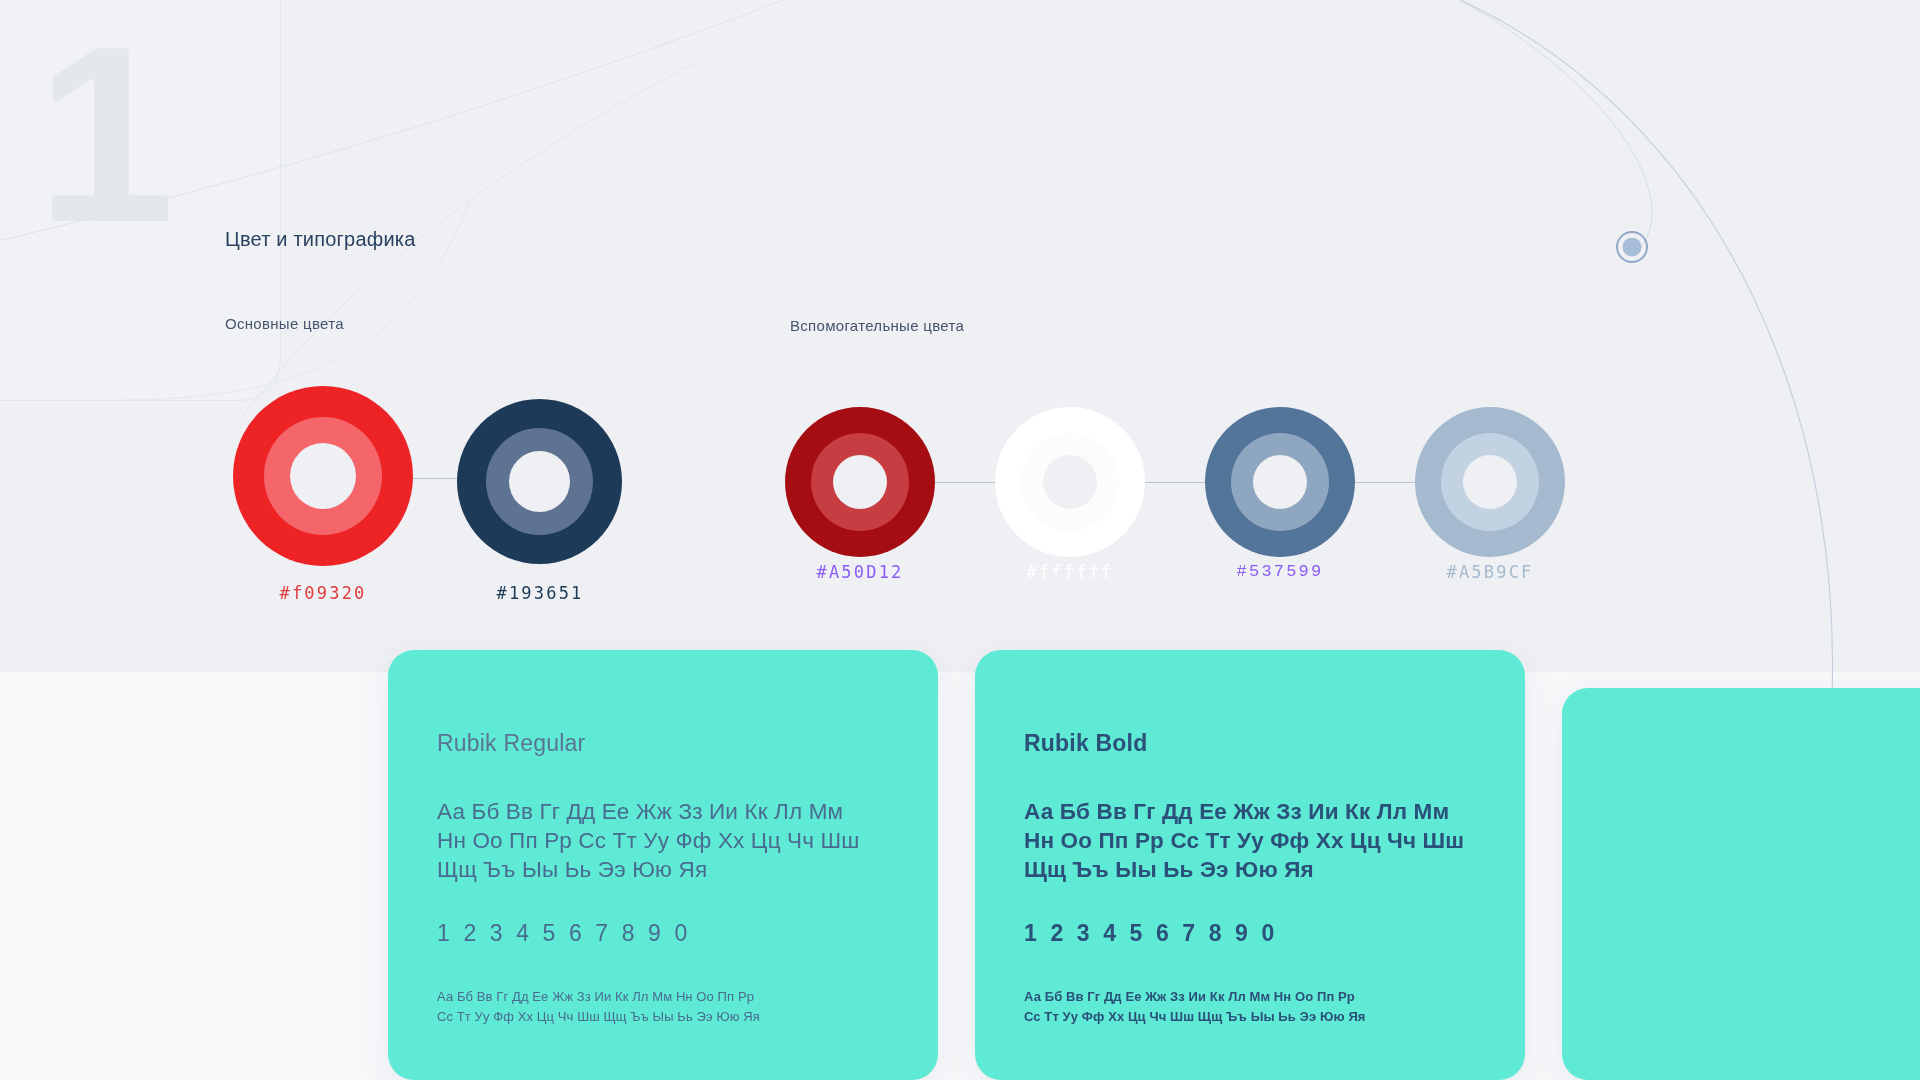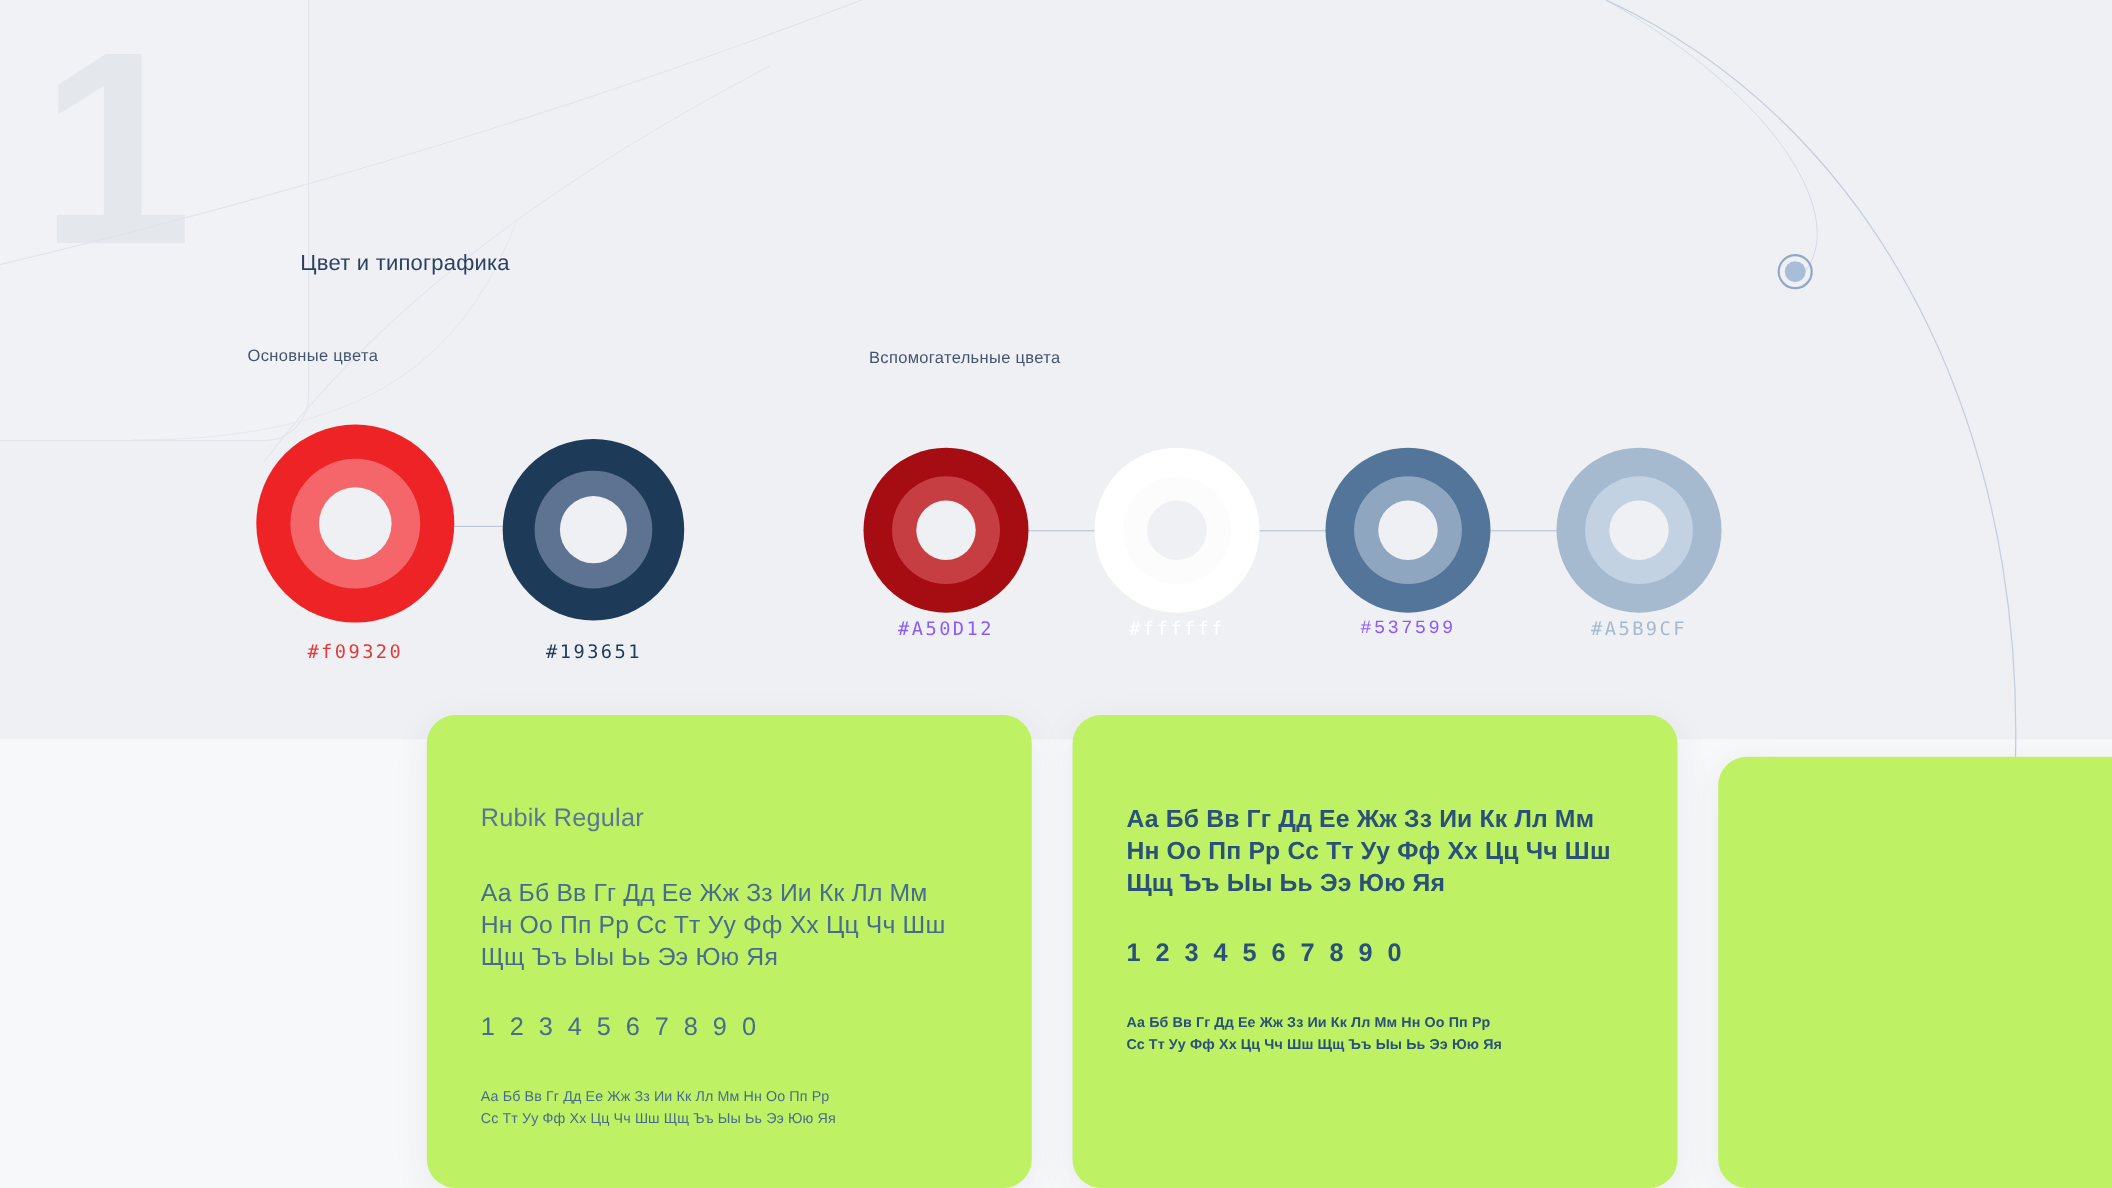--- a/index.html
+++ b/index.html
@@ -77,21 +77,20 @@
     letter-spacing: 0.1px;
   }
 
   .section-label {
     position: absolute;
     left: 225px;
     top: 228px;
     font-size: 20px;
     color: #2a4160;
     letter-spacing: 0.2px;
-    margin-left: 48px;
   }
 
   
   .group-title {
     position: absolute;
     font-size: 15px;
     color: #45546d;
     letter-spacing: 0.3px;
   }
   .group-title.primary   { left: 225px; top: 315px; }
@@ -122,21 +121,21 @@
     font-family: "DejaVu Sans Mono", monospace;
     font-size: 17px;
     letter-spacing: 2.2px;
     white-space: nowrap;
     text-align: center;
   }
 
   
   .type-card {
     position: absolute;
-    background: #bef264;
+    background: #5eead4;
     border-radius: 26px;
     box-shadow: 0 8px 34px rgba(32,52,85,0.07);
   }
   .card-a { left: 388px; top: 650px; width: 550px; height: 430px; }
   .card-b { left: 975px; top: 650px; width: 550px; height: 430px; }
   .card-c {
     left: 1562px; top: 688px; width: 430px; height: 392px;
     border-radius: 26px;
   }
 
@@ -252,20 +251,21 @@
     <div class="alpha-big">Нн Оо Пп Рр Сс Тт Уу Фф Хх Цц Чч Шш</div>
     <div class="alpha-big">Щщ Ъъ Ыы Ьь Ээ Юю Яя</div>
     <div class="numerals">1 2 3 4 5 6 7 8 9 0</div>
     <div class="alpha-small">Аа Бб Вв Гг Дд Ее Жж Зз Ии Кк Лл Мм Нн Оо Пп Рр</div>
     <div class="alpha-small" style="margin-top:0;">Сс Тт Уу Фф Хх Цц Чч Шш Щщ Ъъ Ыы Ьь Ээ Юю Яя</div>
   </div>
 </div>
 
 <div class="type-card card-b">
   <div class="card-inner">
+    <div class="font-name bold">Rubik Bold</div>
     <div class="alpha-big bold">Аа Бб Вв Гг Дд Ее Жж Зз Ии Кк Лл Мм</div>
     <div class="alpha-big bold">Нн Оо Пп Рр Сс Тт Уу Фф Хх Цц Чч Шш</div>
     <div class="alpha-big bold">Щщ Ъъ Ыы Ьь Ээ Юю Яя</div>
     <div class="numerals bold">1 2 3 4 5 6 7 8 9 0</div>
     <div class="alpha-small bold">Аа Бб Вв Гг Дд Ее Жж Зз Ии Кк Лл Мм Нн Оо Пп Рр</div>
     <div class="alpha-small bold" style="margin-top:0;">Сс Тт Уу Фф Хх Цц Чч Шш Щщ Ъъ Ыы Ьь Ээ Юю Яя</div>
   </div>
 </div>
 
 <div class="type-card card-c"></div>

